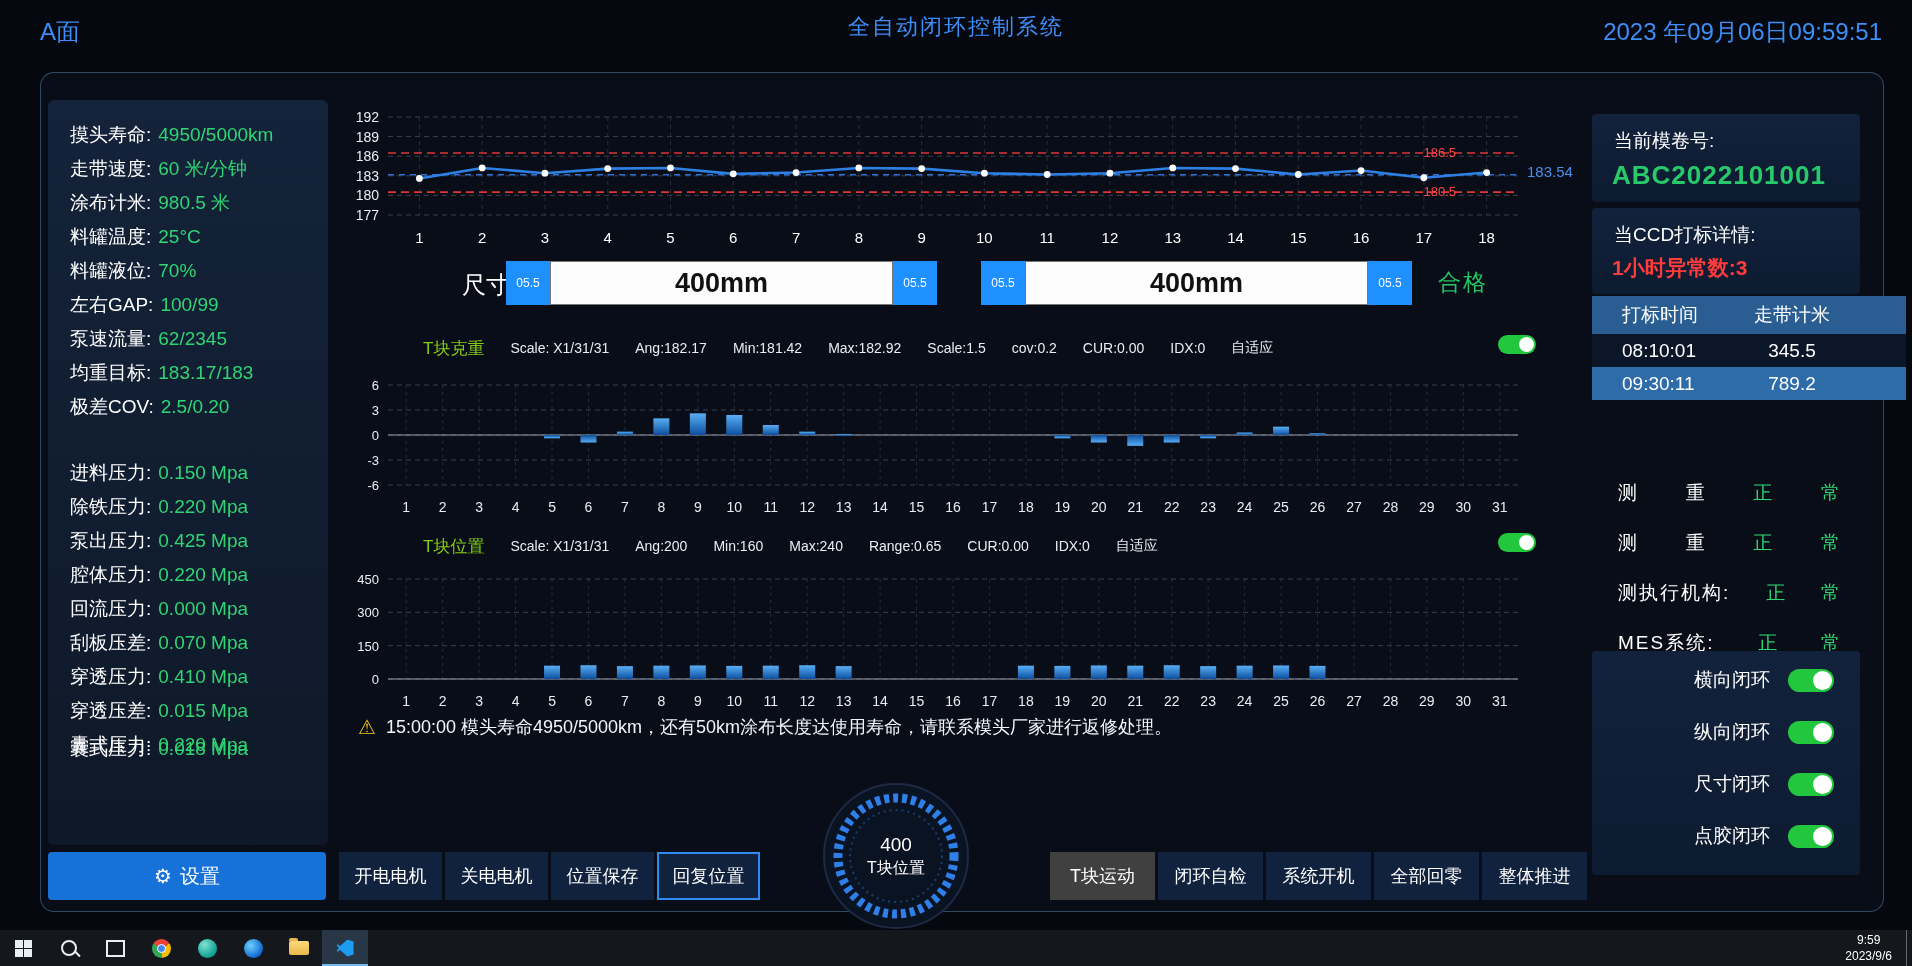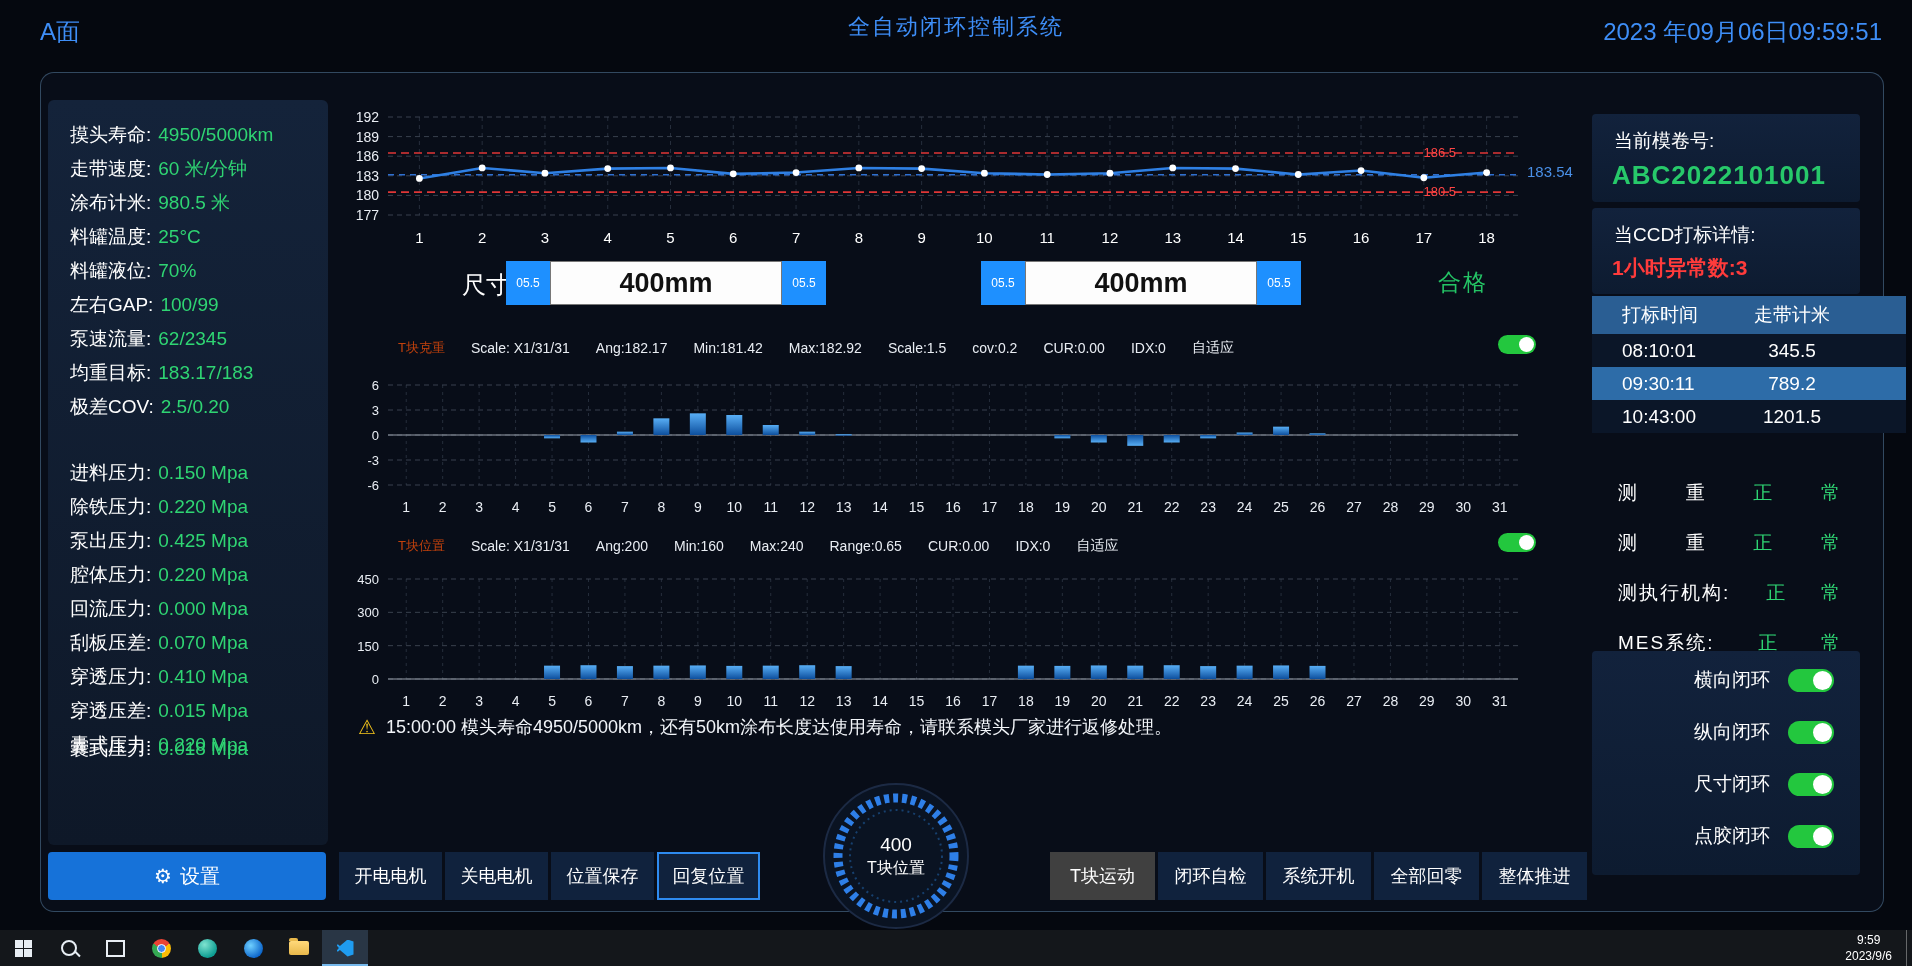--- a/index.html
+++ b/index.html
@@ -20,27 +20,27 @@
   #center{position:absolute;left:340px;top:95px;width:1240px;height:760px;}
   svg text{font-family:"Liberation Sans","DejaVu Sans",sans-serif;}
   #line-chart{position:absolute;left:0;top:4px;}
   #bar-chart1{position:absolute;left:0;top:276px;}
   #bar-chart2{position:absolute;left:0;top:470px;}
   
   #size-row{position:absolute;left:0;top:166px;height:46px;width:1240px;}
   #size-label{position:absolute;left:122px;top:8px;color:#fff;font-size:24px;}
   .sz-group{position:absolute;top:0;display:flex;height:44px;}
   .sz-small{width:44px;background:#1e90ff;color:#fff;font-size:12px;display:flex;align-items:center;justify-content:center;}
-  .sz-main{width:232px;background:#fdfdfd;color:#111;font-size:27px;font-weight:bold;display:flex;align-items:center;justify-content:center;border:1px solid #777;box-sizing:border-box;}
+  .sz-main{width:343px;background:#fdfdfd;color:#111;font-size:27px;font-weight:bold;display:flex;align-items:center;justify-content:center;border:1px solid #777;box-sizing:border-box;}
   #size-ok{position:absolute;left:1098px;top:6px;color:#24c465;font-size:23px;letter-spacing:2px;}
   
   .chart-head{position:absolute;left:58px;width:1180px;height:26px;display:flex;align-items:center;gap:26px;color:#e9edf3;font-size:14px;white-space:nowrap;}
   #chart-head1{top:240px;}
   #chart-head2{top:438px;}
-  .ch-title{font-size:13px;color:#c2410c;}
+  .ch-title{font-size:17px;color:#84cc16;margin-left:25px;}
   
   #warning{position:absolute;left:18px;top:620px;display:flex;align-items:center;gap:10px;color:#f2f5f9;font-size:18px;}
   #warn-icon{color:#f5c51c;font-size:20px;}
   
   .tg{position:relative;border-radius:12px;background:#23c73e;display:inline-block;}
   .tg::after{content:'';position:absolute;right:2px;top:2px;background:#fff;border-radius:50%;}
   .tg.sm{width:38px;height:19px;}
   .tg.sm::after{width:15px;height:15px;}
   .tg.lg{width:46px;height:23px;}
   .tg.lg::after{width:19px;height:19px;}
@@ -513,24 +513,20 @@
     </div>
     <div id="tbl-body">
         <div class="tbl-row">
           <span class="c1">08:10:01</span>
           <span class="c2">345.5</span>
         </div>
         <div class="tbl-row hl">
           <span class="c1">09:30:11</span>
           <span class="c2">789.2</span>
         </div>
-        <div class="tbl-row">
-          <span class="c1">10:43:00</span>
-          <span class="c2">1201.5</span>
-        </div>
       </div>
   </div>
   <div id="rp-status">
       <div class="st-row" style="top: 380px;">
         <span>测</span>
         <span>重</span>
         <span class="st-green">正</span>
         <span class="st-green">常</span>
       </div>
       <div class="st-row" style="top: 430px;">

